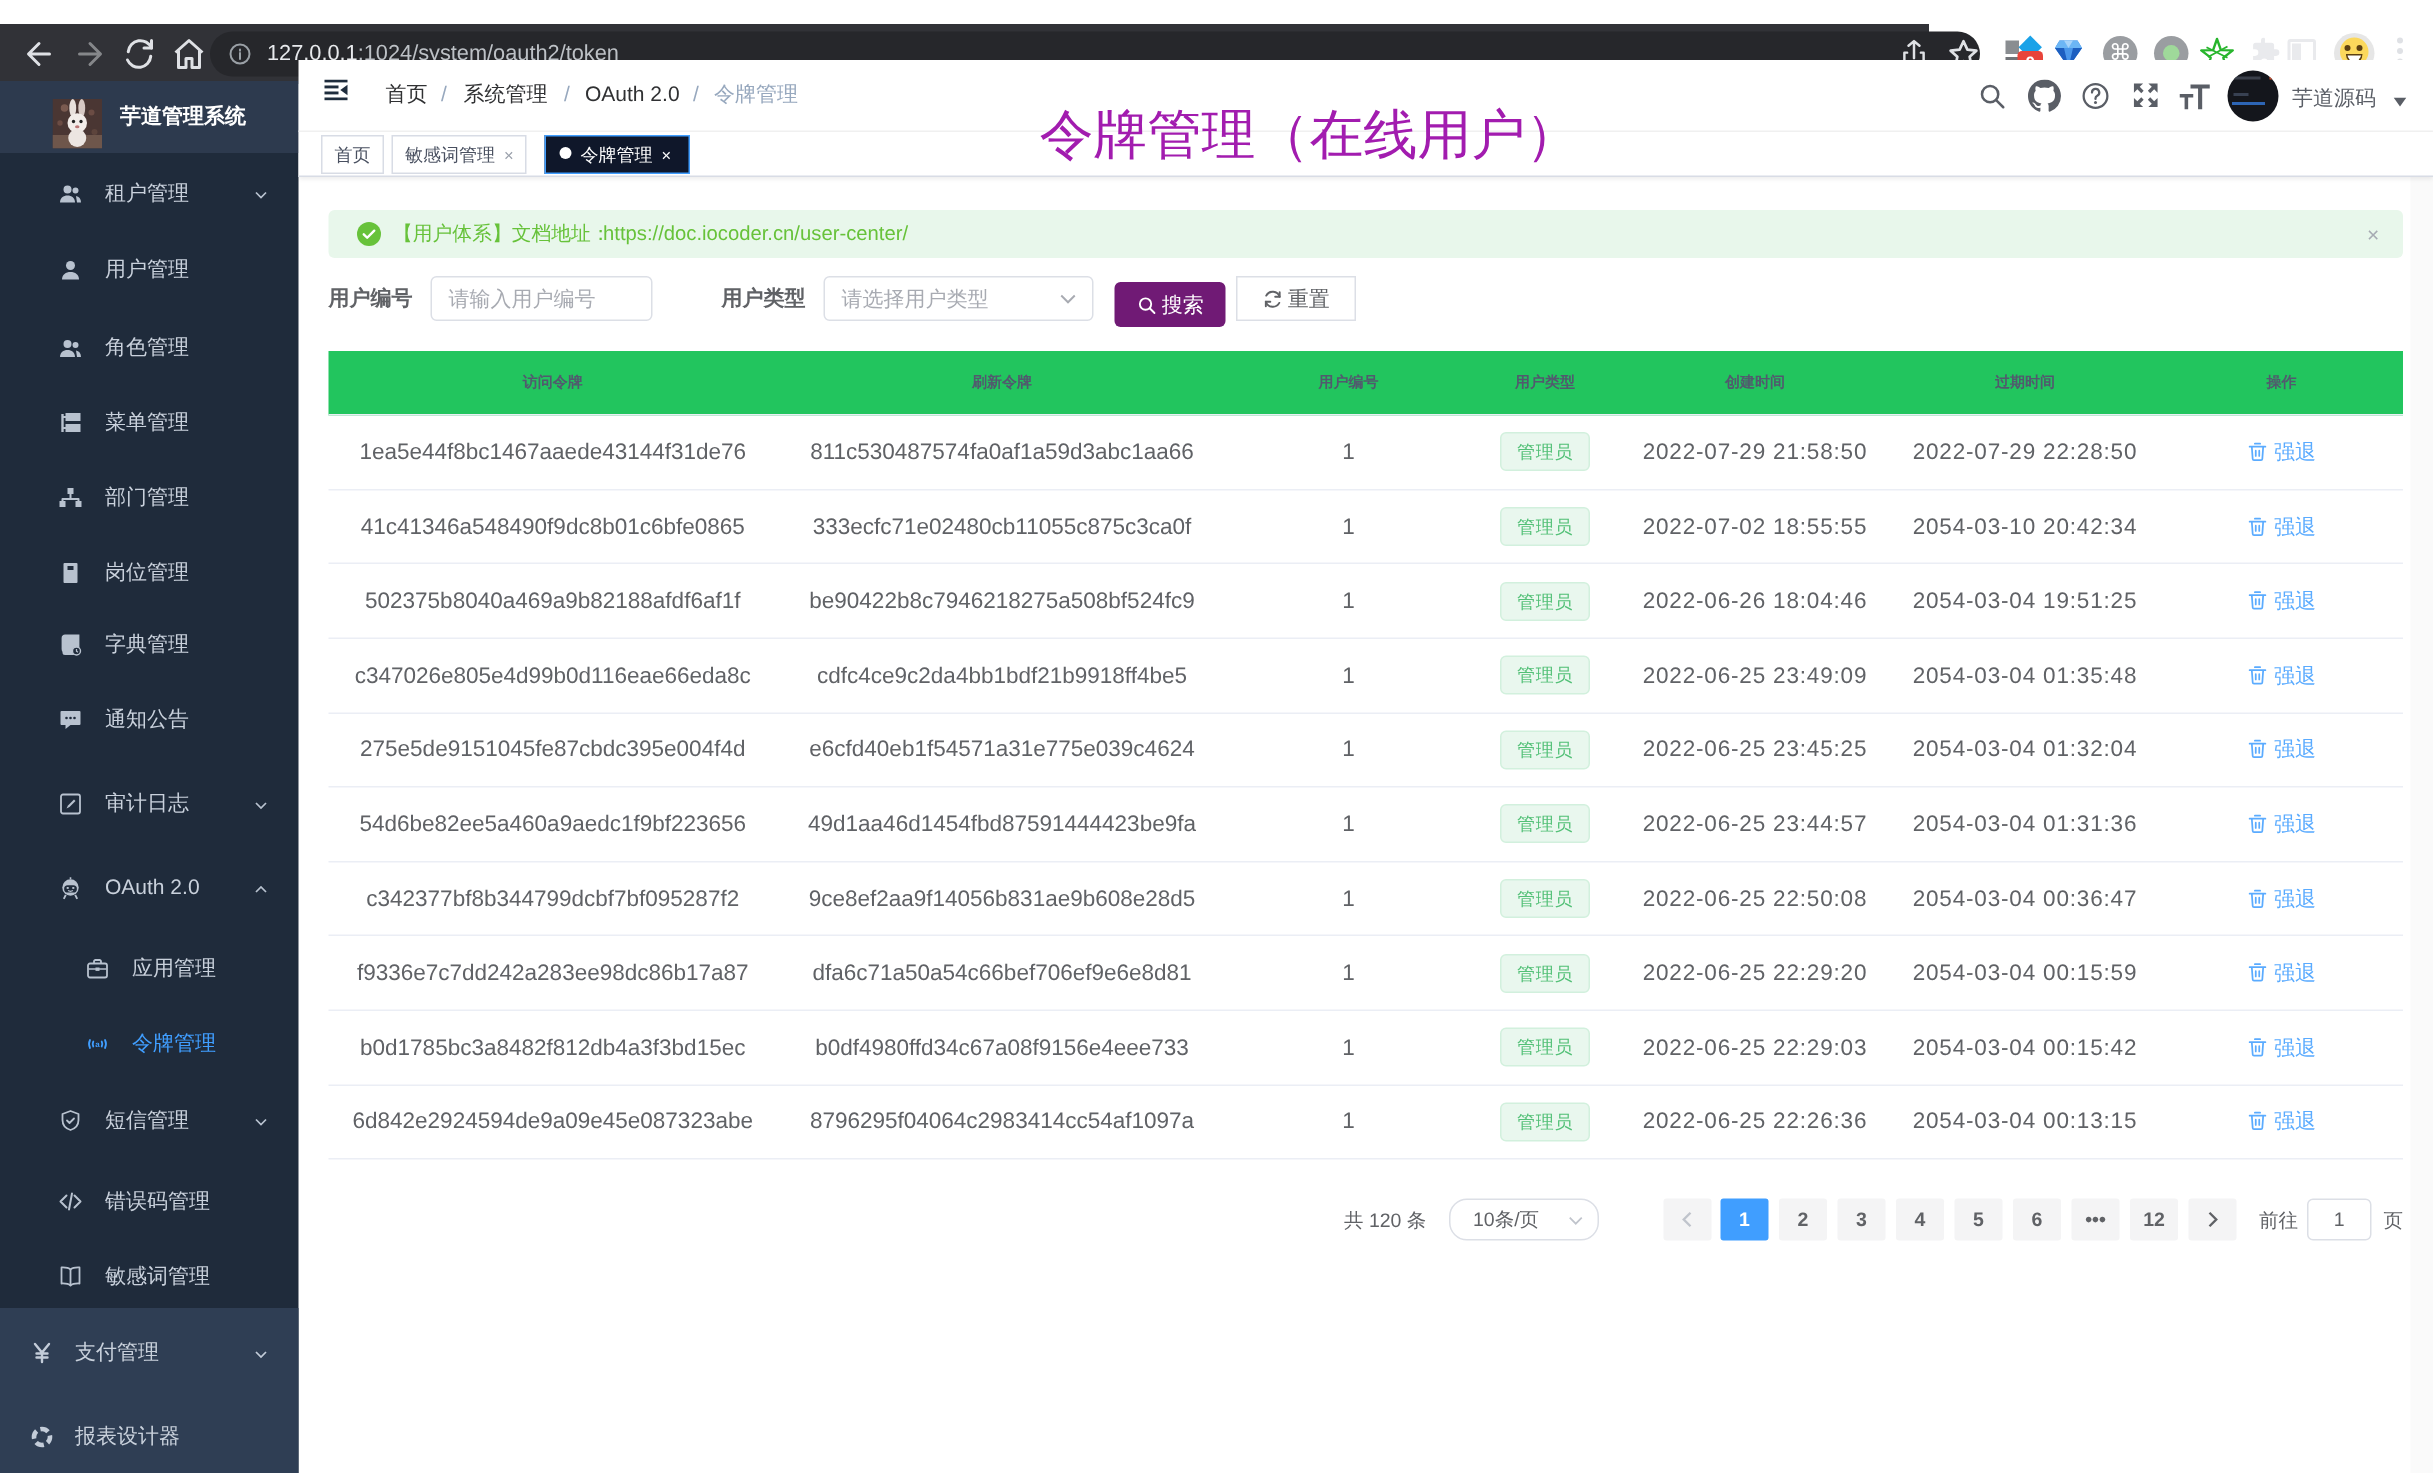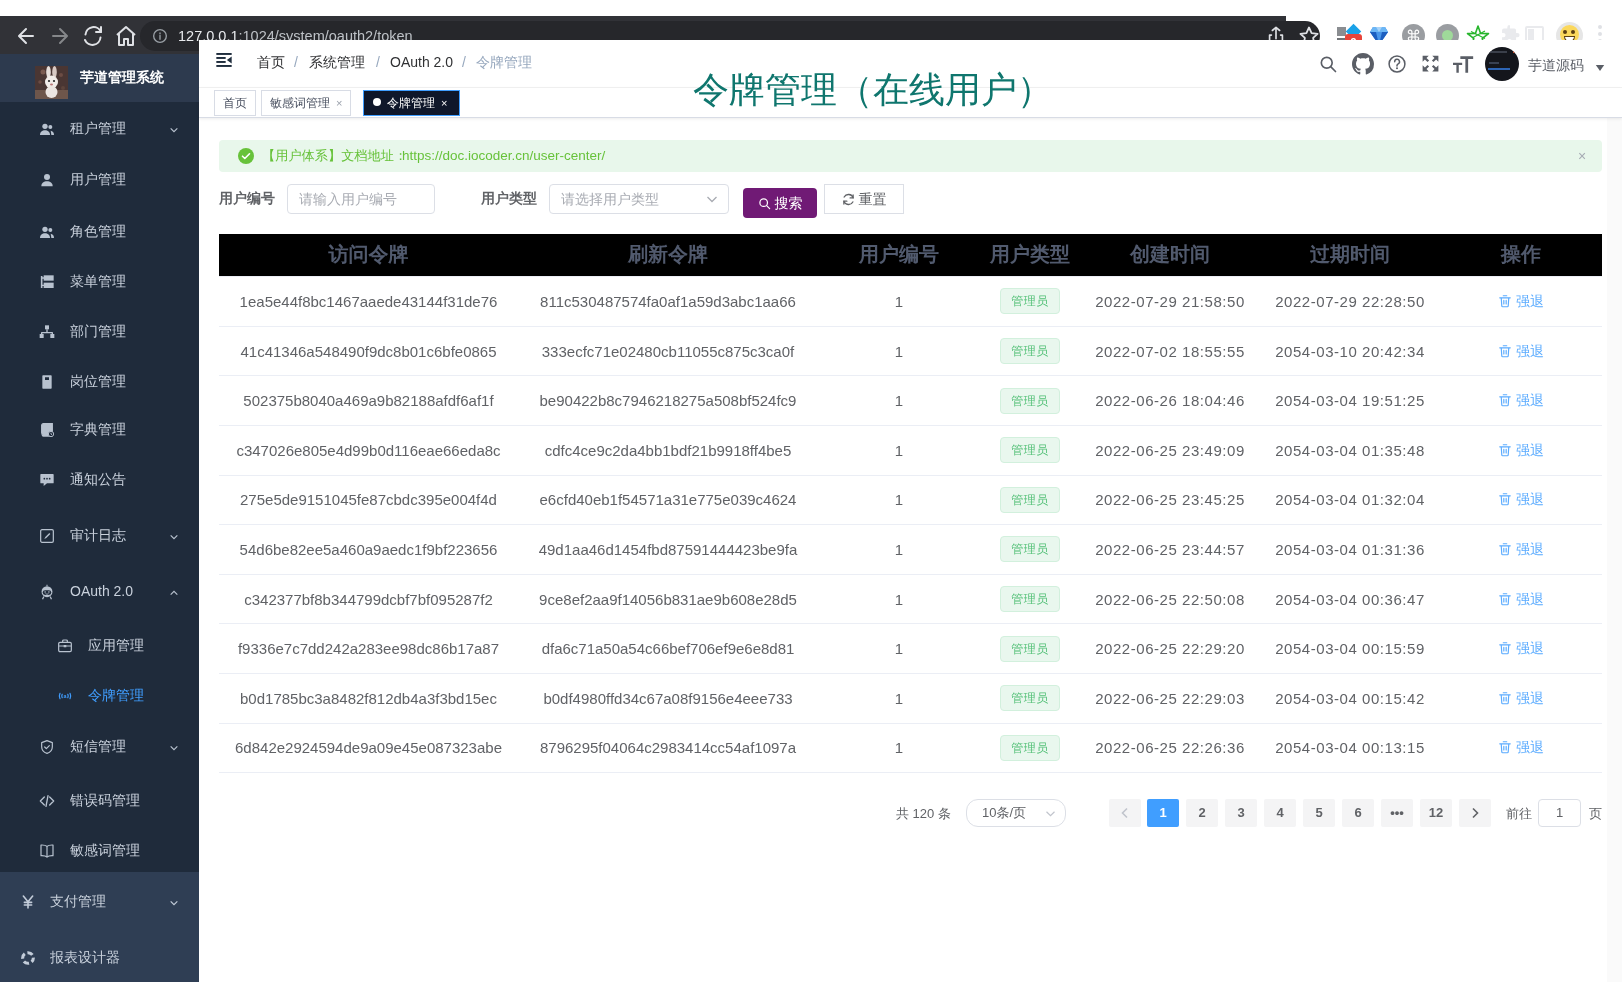--- a/index.html
+++ b/index.html
@@ -31,30 +31,30 @@
 .bc.gray { color:#97a8be; }
 .bc.sep { color:#97a8be; }
 
 #tabbar { position:absolute; left:199px; top:88px; width:1423px; height:30px; background:#fff; border-bottom:1px solid #d8dce5; box-shadow:0 1px 3px 0 rgba(0,0,0,.08); }
 .tv { position:absolute; top:2px; height:26px; line-height:25px; padding:0 8px; font-size:12px; color:#495060; background:#fff; border:1px solid #d8dce5; }
 .tv.act { background:#0f172a; color:#fff; border-color:#409eff; padding:0 12px 0 9px; }
 .tv .dot { display:inline-block; width:8px; height:8px; border-radius:50%; background:#fff; margin-right:6px; position:relative; top:-1px; }
 .tv .x { margin-left:6px; font-size:11px; }
 
 #alert { position:absolute; left:219px; top:140px; width:1383px; height:32px; background:#e8f7eb; border-radius:4px; color:#67c23a; font-size:14px; line-height:32px; }
-#redtext { position:absolute; left:693px; top:66px; color:#0f766e; font-size:36px; white-space:nowrap; z-index:30;text-align:center; }
+#redtext { position:absolute; left:693px; top:66px; color:#a21caf; font-size:36px; white-space:nowrap; z-index:30;text-align:center; }
 
 .flabel { position:absolute; top:190px; font-size:14px; font-weight:bold; color:#606266; }
 .fbox { position:absolute; top:184px; height:30px; border:1px solid #dcdfe6; border-radius:4px; background:#fff; font-size:14px; color:#a8abb2; line-height:28px; padding-left:11px; }
 #btn-search { position:absolute; left:743px; top:188px; width:74px; height:30px; background:#701a75; border-radius:4px; color:#fff; font-size:14px; text-align:center; line-height:30px; }
 #btn-reset { position:absolute; left:824px; top:184px; width:80px; height:30px; background:#fff; border:1px solid #dcdfe6; border-radius:0; color:#606266; font-size:14px; text-align:center; line-height:28px; }
 
 #tbl { position:absolute; left:219px; top:233.5px; width:1383px; }
 #tbl table { border-collapse:collapse; width:1383px; table-layout:fixed; }
-#tbl th { height:43.2px; background:#000000; color:#515a6e; font-size:20px; font-weight:bold; border-bottom:1px solid #ebeef5;text-align:center; }
+#tbl th { height:43.2px; background:#22c55e; color:#515a6e; font-size:10px; font-weight:bold; border-bottom:1px solid #ebeef5;text-align:center; }
 #tbl td { height:49.6px; color:#606266; font-size:15px; text-align:center; border-bottom:1px solid #ebeef5; }
 .tagok { display:inline-block; height:26px; line-height:24px; padding:0 10px; background:#e9f7ee; border:1px solid #d2f0dd; border-radius:4px; color:#53c077; font-size:12px; letter-spacing:0.5px; }
 .oplink { color:#5aabff; font-size:14px; }
 .tr-ic { width:14px; height:14px; position:relative; top:2px; margin-right:4px; }
 #tbl td:nth-child(5), #tbl td:nth-child(6) { letter-spacing:0.55px; }
 
 #pager { position:absolute; left:0; top:799px; width:1602px; height:28px; font-size:13px; color:#606266; }
 .pbtn { position:absolute; top:0; height:28px; min-width:32px; background:#f4f4f5; border-radius:2px; text-align:center; line-height:28px; color:#606266; font-weight:bold; font-size:13px; }
 .pbtn.act { background:#409eff; color:#fff; }
 #scrollstrip { position:absolute; right:0; top:40px; width:15px; height:942px; background:#fafafa; }

